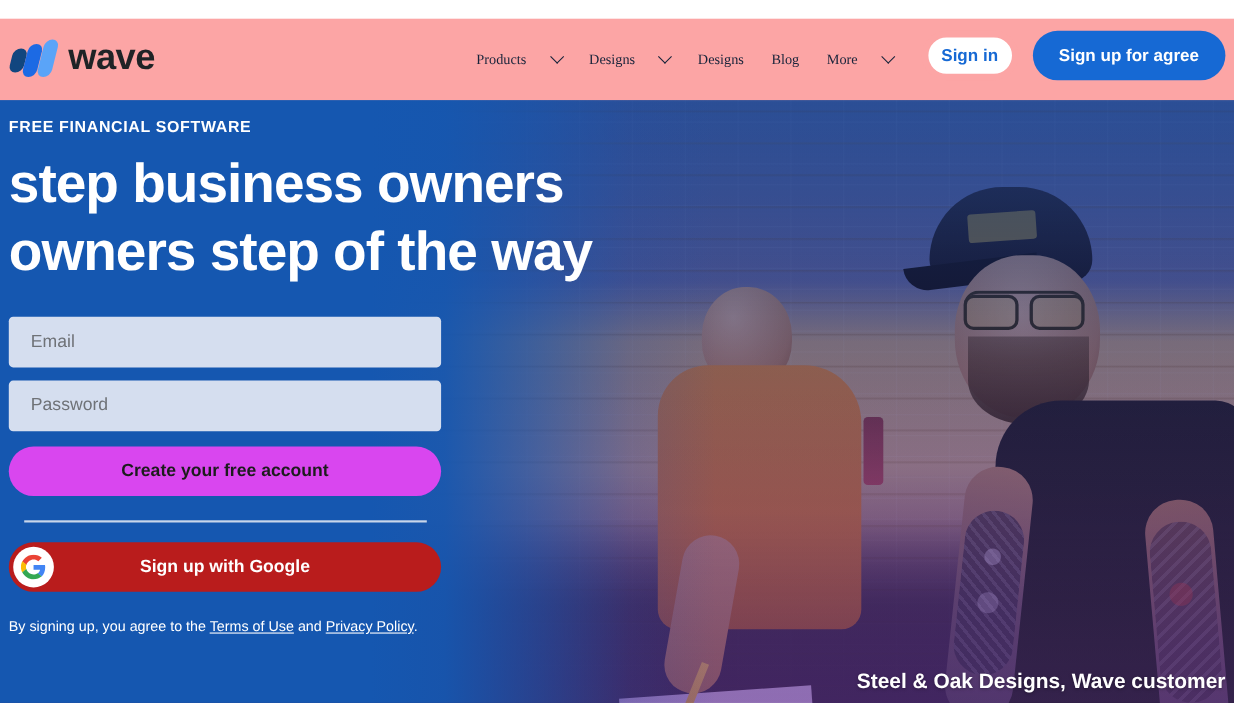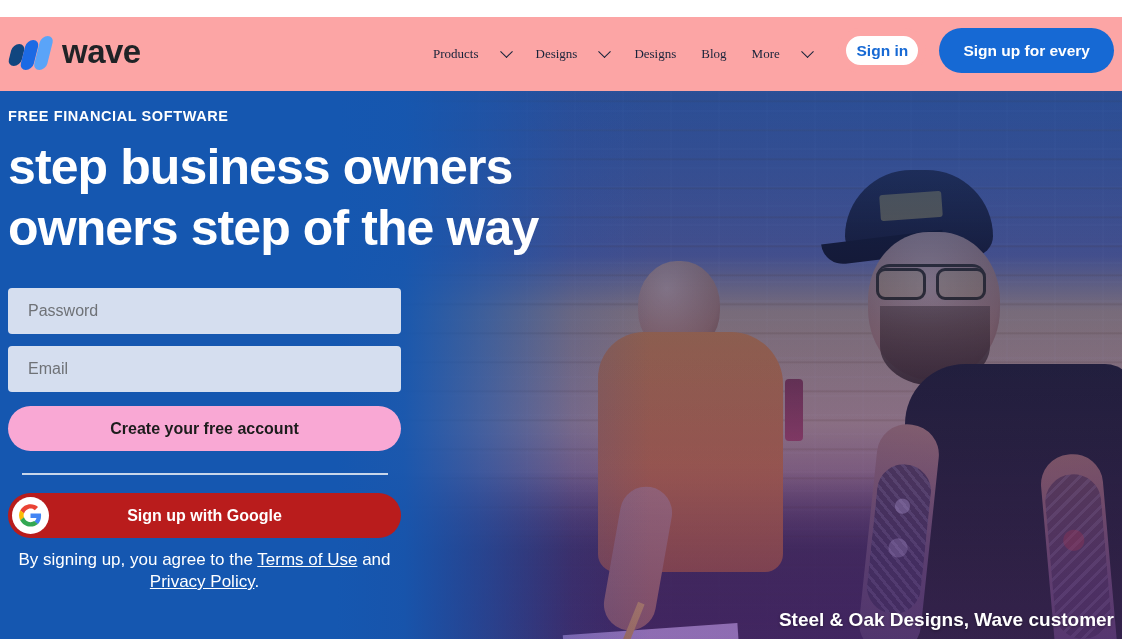--- a/index.html
+++ b/index.html
@@ -108,21 +108,21 @@
   .header-actions {
     position: absolute;
     right: 8px;
     top: 11px;
     display: flex;
     align-items: center;
     gap: 13px;
   }
   .btn-signin {
     width: 88px; height: 45px;
-    border: 8px solid #fca5a5;
+    border: 6px solid #fca5a5;
     border-radius: 24px;
     background: #ffffff;
     color: #1669d4;
     font-size: 15.5px;
     font-weight: 600;
     font-family: "Liberation Sans", sans-serif;
     cursor: pointer;
   }
   .btn-signup {
     height: 45px;
@@ -397,21 +397,21 @@
   }
   .field::placeholder { color: #6f7277; }
 
   .btn-create {
     display: block;
     width: 393px;
     height: 45px;
     margin-top: 14px;
     border: none;
     border-radius: 23px;
-    background: #f9a8d4;
+    background: #d946ef;
     color: #1c1c1c;
     font-size: 16px;
     font-weight: 700;
     font-family: "Liberation Sans", sans-serif;
     cursor: pointer;
   }
 
   .divider {
     width: 366px;
     height: 2px;
@@ -442,24 +442,23 @@
     top: 4px;
     width: 37px; height: 37px;
     border-radius: 50%;
     background: #ffffff;
     display: flex;
     align-items: center;
     justify-content: center;
   }
 
   .legal {
-    margin-top: 11px;
+    margin-top: 24px;
     width: 393px;
-    text-align: center;
-    font-size: 17px;
+    font-size: 13px;
     color: #ffffff;
     line-height: 1.3;
   }
   .legal a {
     color: #ffffff;
     text-decoration: underline;
   }
 
   .photo-caption {
     position: absolute;
@@ -505,21 +504,21 @@
         <span>Blog</span>
       </div>
       <div class="nav-item">
         <span>More</span>
         <i class="chev"></i>
       </div>
     </nav>
 
     <div class="header-actions">
       <button class="btn-signin">Sign in</button>
-      <button class="btn-signup">Sign up for every</button>
+      <button class="btn-signup">Sign up for agree</button>
     </div>
   </div>
 
   <div class="hero">
 
     <div class="photo">
       <div class="photo-figures">
         <div class="clamp"></div>
         <div class="fig-left-head"></div>
         <div class="fig-left-body"></div>
@@ -546,22 +545,22 @@
 
     <div class="hero-content">
       <div class="eyebrow">FREE FINANCIAL SOFTWARE</div>
 
       <h1 class="headline">
         <span>step business owners</span>
         <span>owners step of the way</span>
       </h1>
 
       <form class="form">
+        <input class="field" type="email" placeholder="Email" style="">
         <input class="field" type="password" placeholder="Password" style="">
-        <input class="field" type="email" placeholder="Email" style="">
 
         <button class="btn-create" type="submit">Create your free account</button>
 
         <div class="divider"></div>
 
         <button class="btn-google" type="button">
           <span class="g-badge">
             <svg width="23" height="23" viewBox="0 0 48 48" aria-hidden="true">
               <path fill="#EA4335" d="M24 9.5c3.5 0 6.6 1.2 9 3.6l6.7-6.7C35.6 2.6 30.2.5 24 .5 14.6.5 6.5 5.9 2.6 13.8l7.8 6.1C12.3 14 17.6 9.5 24 9.5z"></path>
               <path fill="#4285F4" d="M46.1 24.6c0-1.6-.1-3.1-.4-4.6H24v9.1h12.4c-.5 2.9-2.2 5.4-4.7 7.1l7.6 5.9c4.4-4.1 6.8-10.1 6.8-17.5z"></path>

